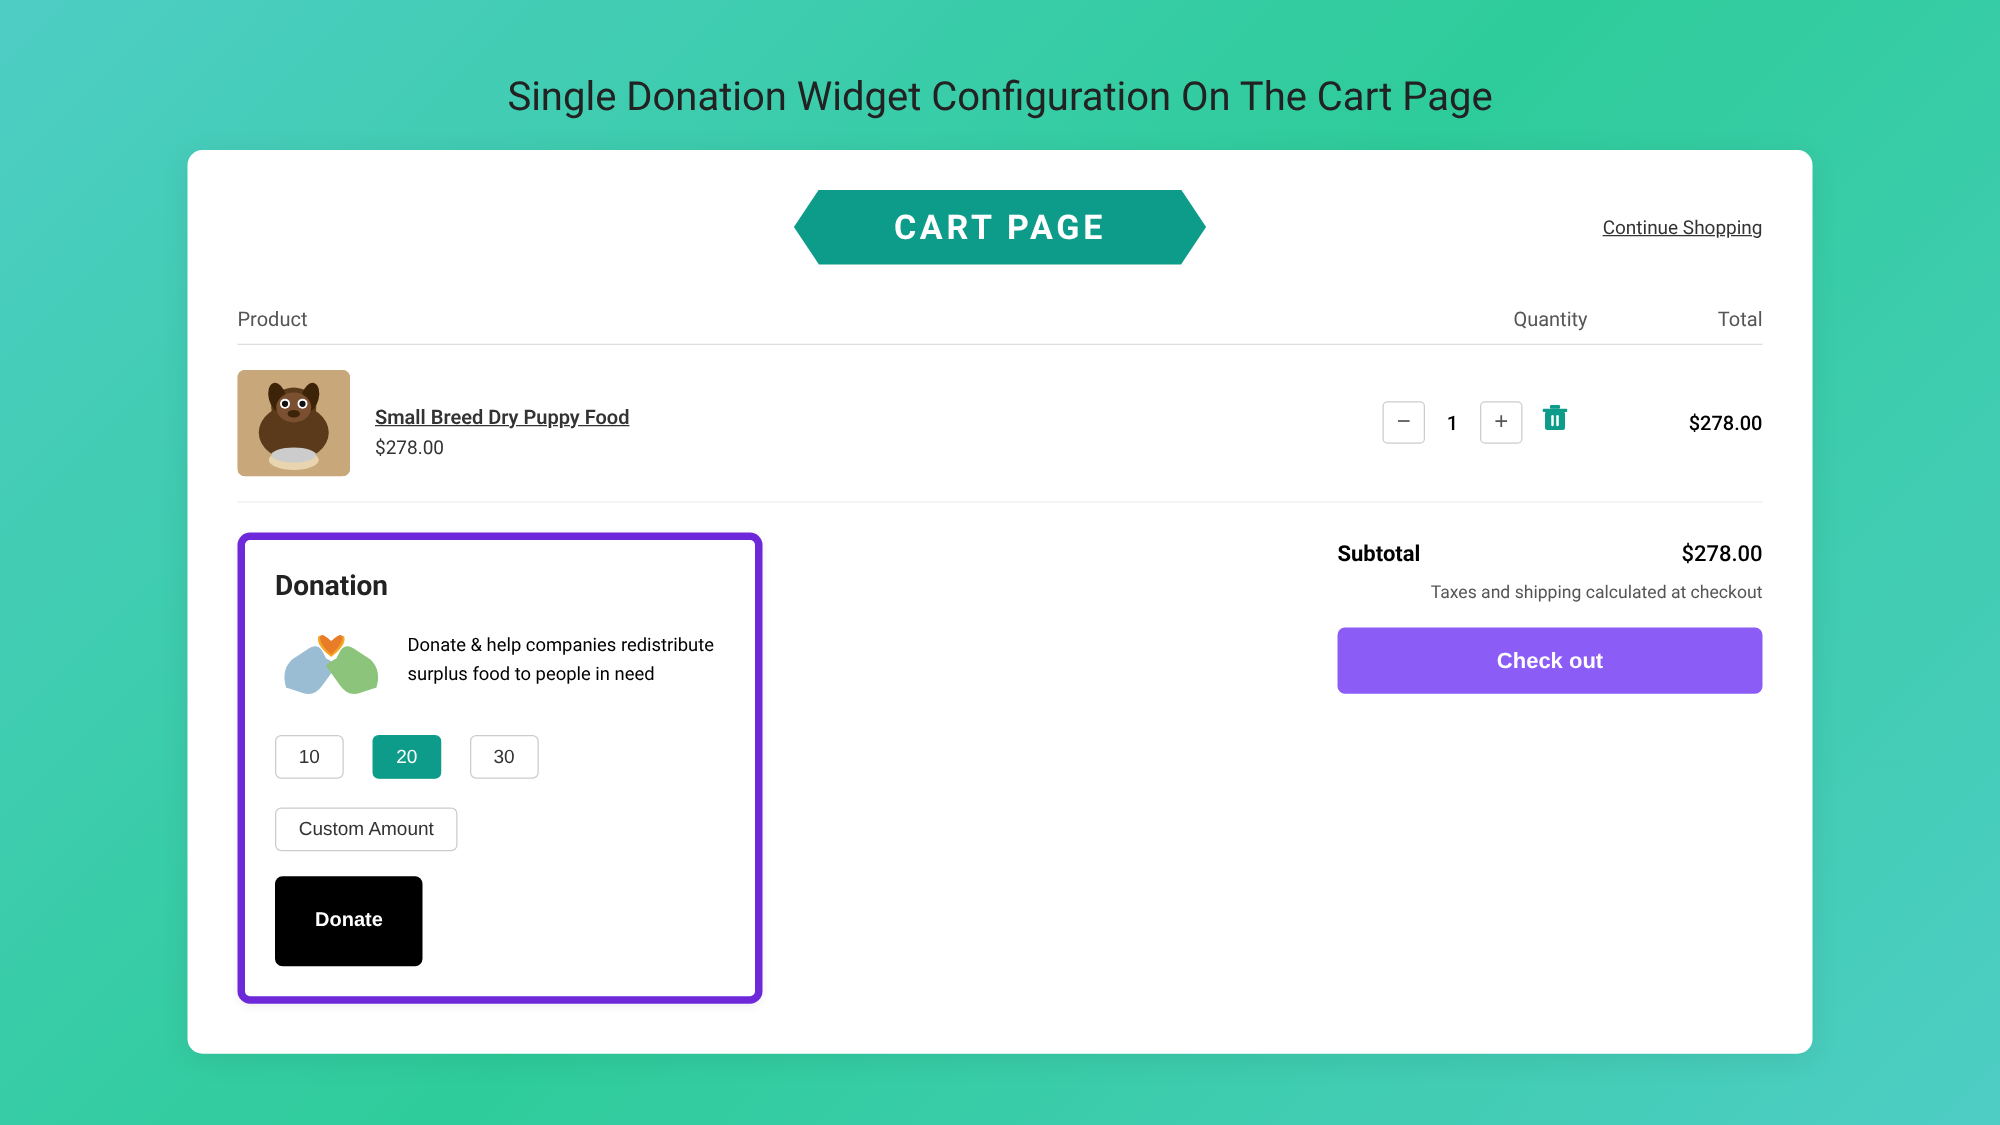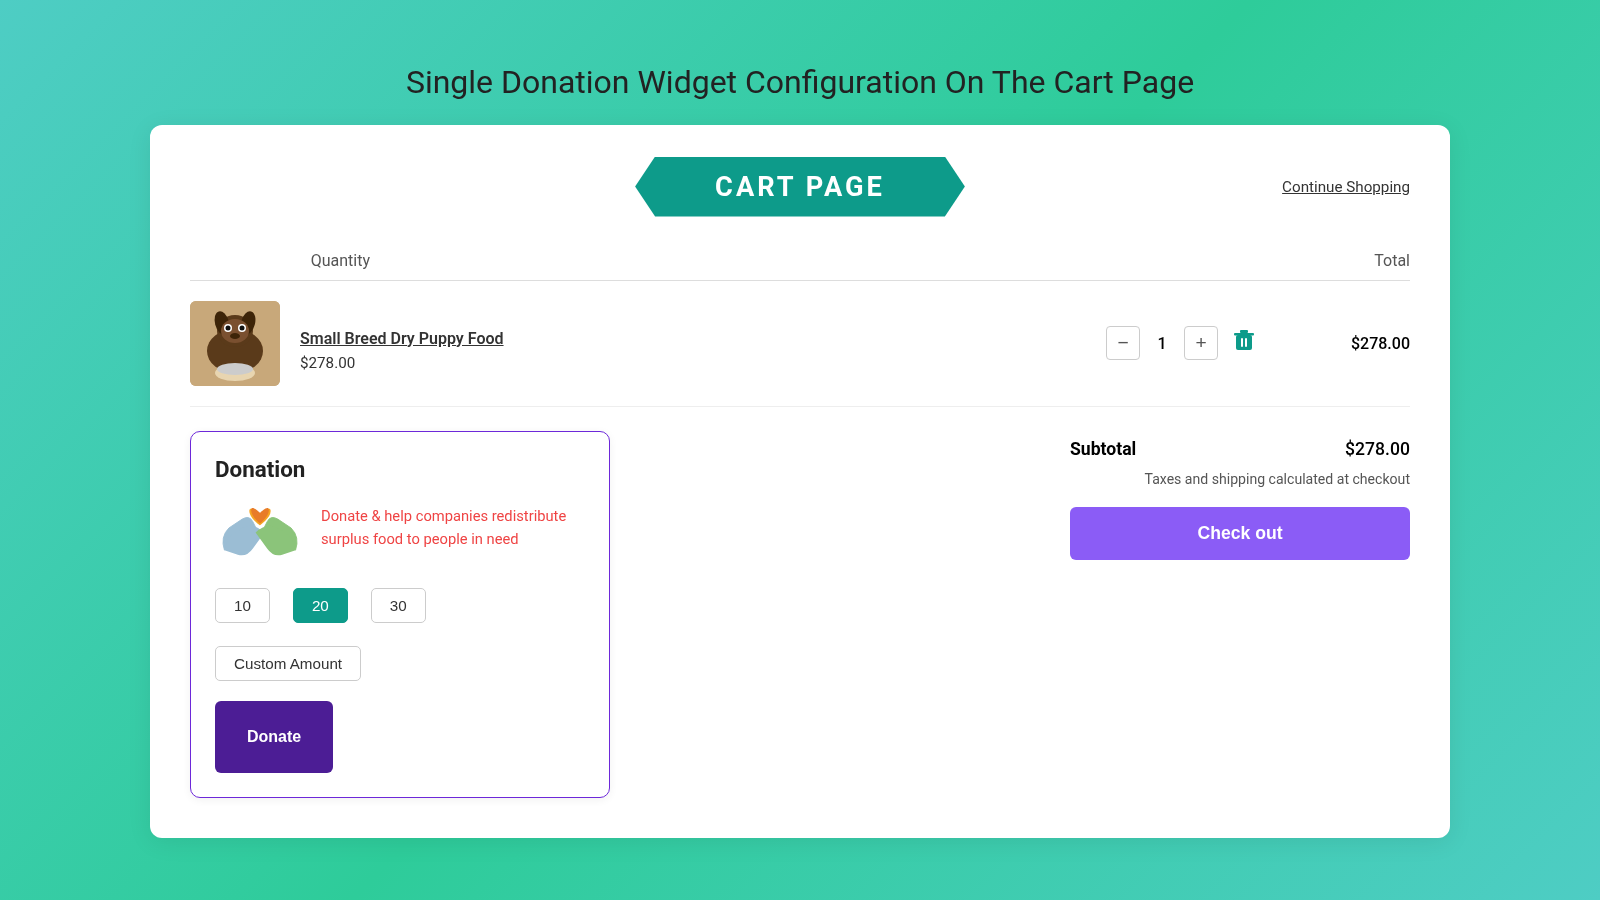--- a/index.html
+++ b/index.html
@@ -171,21 +171,21 @@
     
     .bottom-section {
       display: flex;
       gap: 40px;
       margin-top: 24px;
       align-items: flex-start;
     }
 
     
     .donation-widget {
-      border: 1px solid #6d28d9;
+      border: 6px solid #6d28d9;
       border-radius: 10px;
       padding: 24px;
       width: 420px;
       flex-shrink: 0;
       box-shadow: 0 2px 8px rgba(0,0,0,0.06);
     }
 
     .donation-title {
       font-size: 1.4rem;
       font-weight: 700;
@@ -207,21 +207,21 @@
     }
 
     .donation-icon {
       width: 90px;
       height: 80px;
       flex-shrink: 0;
     }
 
     .donation-desc-text {
       font-size: 0.92rem;
-      color: #ef4444;
+      color: #000000;
       line-height: 1.5;
     }
 
     .amount-buttons {
       display: flex;
       gap: 23px;
       flex-wrap: wrap;
       margin-bottom: 20px;
     }
 
@@ -239,21 +239,21 @@
       background: #0d9b8a;
       color: #fff;
       border-color: #0d9b8a;
     }
 
     .amount-btn.custom {
       min-width: 130px;
     }
 
     .donate-btn {
-      background: #4c1d95;
+      background: #000000;
       color: #fff;
       border: none;
       border-radius: 6px;
       padding: 27px 32px;
       font-size: 1rem;
       font-weight: 600;
       cursor: pointer;
     }
 
     
@@ -310,20 +310,21 @@
 <h1 class="page-title">Single Donation Widget Configuration On The Cart Page</h1>
 
 <div class="card">
 
   <div class="cart-header">
     <div class="cart-banner">CART PAGE</div>
     <span class="continue-shopping">Continue Shopping</span>
   </div>
 
   <div class="table-header">
+    <div class="th-product">Product</div>
     <div class="th-quantity">Quantity</div>
     <div class="th-total">Total</div>
   </div>
 
   <div class="product-row">
     <div class="product-info">
 
       <div class="product-image">
         <svg viewBox="0 0 90 85" xmlns="http://www.w3.org/2000/svg">
           <rect width="90" height="85" fill="#c8a87a"></rect>

